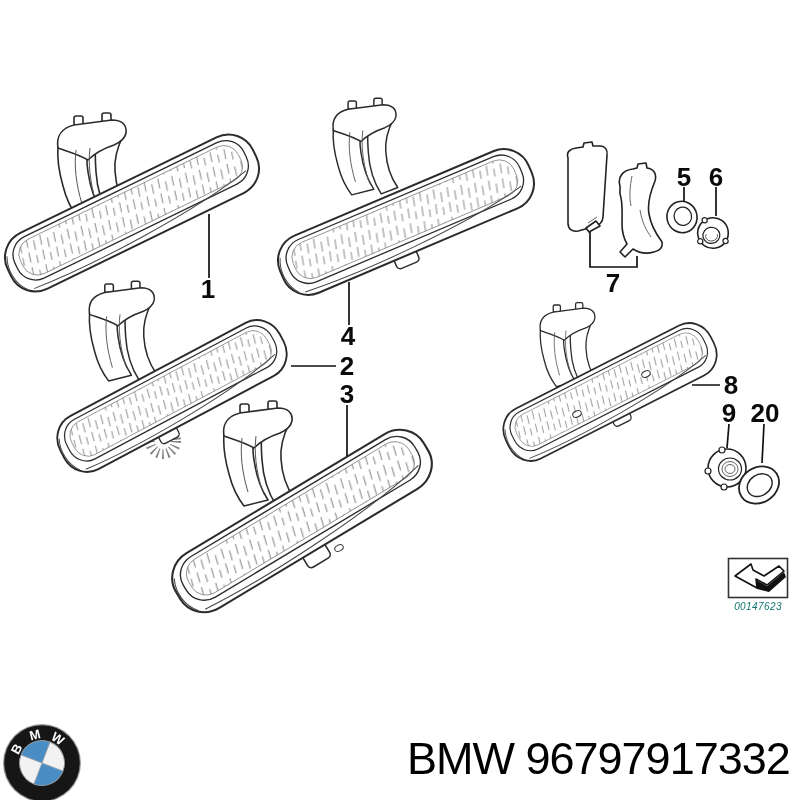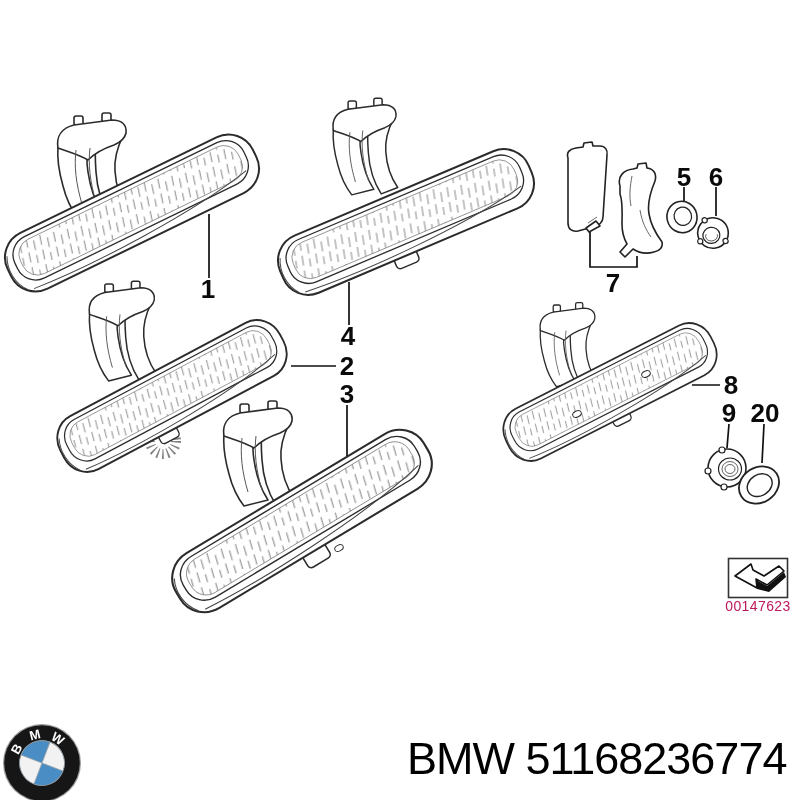--- a/index.html
+++ b/index.html
@@ -15,21 +15,21 @@
   .sp{fill:#fff;stroke:#2b2b2b;stroke-width:1.6;stroke-linejoin:round;}
   .sl{fill:none;stroke:#555;stroke-width:1;}
   .pt{fill:#fff;stroke:#222;stroke-width:1.6;stroke-linejoin:round;}
   .pi{fill:#fff;stroke:#222;stroke-width:1.2;}
   .pl{fill:none;stroke:#555;stroke-width:.9;}
   .gd{fill:#fff;stroke:#333;stroke-width:1;}
   .leader{stroke:#111;stroke-width:1.7;fill:none;}
   .boxr{fill:#fff;stroke:#333;stroke-width:1.6;}
   
   .callout{position:absolute;transform:translate(-50%,-50%);font-weight:bold;font-size:26px;color:#0a0a0a;white-space:nowrap;}
-  .refcode{position:absolute;transform:translate(-50%,-50%);font-size:14px;letter-spacing:.4px;color:#be185d;white-space:nowrap;}
+  .refcode{position:absolute;transform:translate(-50%,-50%);font-size:10px;letter-spacing:.4px;color:#0f766e;white-space:nowrap;font-style:italic;}
   .partnumber{position:absolute;left:407px;top:736px;font-size:45px;letter-spacing:-1px;color:#000;line-height:1;white-space:nowrap;}
   .logo-wrap{position:absolute;left:2px;top:723px;width:80px;height:80px;}
 </style>
 </head>
 <body>
 
 <div id="page">
 
   <svg class="art" width="800" height="800" viewBox="0 0 800 800">
     <defs>
@@ -189,15 +189,15 @@
         <path d="M-22.5,0 H22.5 M0,-22.5 V22.5" stroke="#9aa4ab" stroke-width=".8"></path>
         <circle r="22.5" fill="none" stroke="#8c959c" stroke-width=".9"></circle>
       </g>
       <g fill="#fff" font-size="13" font-weight="bold" text-anchor="middle" font-family="Liberation Sans, sans-serif" transform="rotate(-14)">
         <text transform="rotate(-47) translate(0,-24.5)">B</text>
         <text transform="translate(0,-24.5)">M</text>
         <text transform="rotate(47) translate(0,-24.5)">W</text>
       </g>
     </svg>
   </div>
-  <div class="partnumber">BMW 51168236774</div>
+  <div class="partnumber">BMW 96797917332</div>
 
 </div>
 
 </body></html>

